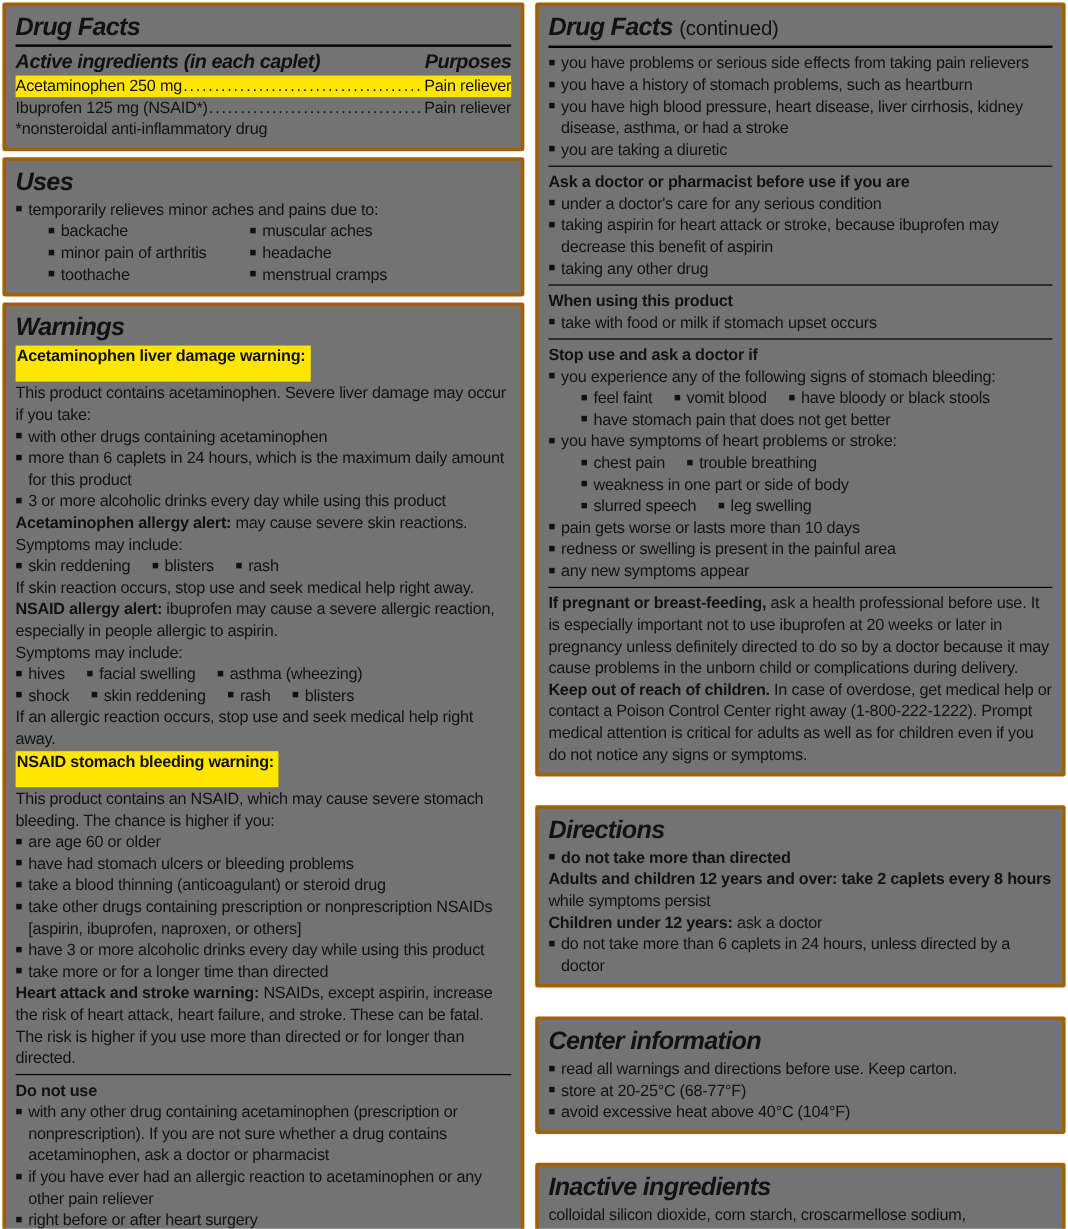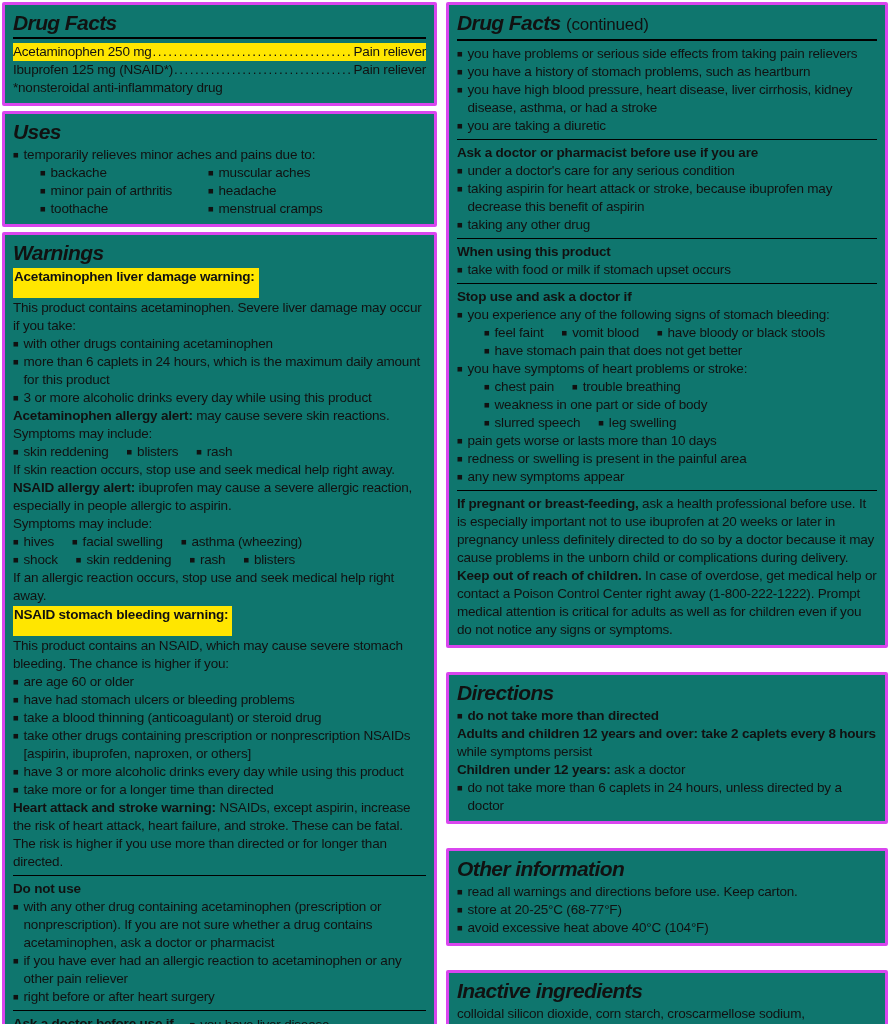--- a/index.html
+++ b/index.html
@@ -3,21 +3,21 @@
 <meta charset="utf-8">
 <style>
   html,body{margin:0;padding:0;background:#fff;}
   body{width:890px;height:1024px;overflow:hidden;
        font-family:"Liberation Sans","DejaVu Sans",sans-serif;
        color:#111;letter-spacing:-0.2px;}
   .sheet{display:flex;gap:9px;padding:2px;box-sizing:border-box;width:890px;height:1024px;}
   .col{display:flex;flex-direction:column;}
   .col-left{width:435px;flex:none;}
   .col-right{flex:1;gap:19px;}
-  .box{border:3px solid #d946ef;background:#0f766e;padding:4px 8px 6px;margin-bottom:5px;border-radius:2px;}
+  .box{border:3px solid #a16207;background:#737373;padding:4px 8px 6px;margin-bottom:5px;border-radius:2px;}
   .box:last-child{margin-bottom:0;}
   .grow{flex:1;}
   .h1{font-size:21px;font-weight:bold;font-style:italic;line-height:25px;margin:1px 0 2px;letter-spacing:-0.6px;}
   .h1 .cont{font-style:normal;font-weight:normal;font-size:17px;letter-spacing:-0.2px;}
   .rule{border-top:2.5px solid #000;margin:1px 0 4px;}
   .divider{border-top:1.5px solid #000;margin:4px 0;}
   .t{font-size:13.5px;line-height:18px;}
   p.t{margin:0;}
   .b{font-weight:bold;}
   .subhead{font-size:13.5px;line-height:18px;font-weight:bold;}
@@ -40,20 +40,24 @@
 </head>
 <body>
 
 <div class="sheet">
 
   <div class="col col-left">
 
     <section class="box">
       <div class="h1">Drug Facts</div>
       <div class="rule"></div>
+      <div class="ai-header">
+        <span class="ai-h">Active ingredients (in each caplet)</span>
+        <span class="ai-h">Purposes</span>
+      </div>
       <div class="ai-row hl" style="background: rgb(255, 230, 0); text-align: center;">
         <span>Acetaminophen 250 mg</span>
         <span class="leader"></span>
         <span>Pain reliever</span>
       </div>
       <div class="ai-row">
         <span>Ibuprofen 125 mg (NSAID*)</span>
         <span class="leader"></span>
         <span>Pain reliever</span>
       </div>
@@ -356,21 +360,21 @@
         </div>
       <p class="t"><span class="b">Adults and children 12 years and over: take 2 caplets every 8 hours</span> <span>while symptoms persist</span></p>
       <p class="t"><span class="b">Children under 12 years:</span> <span>ask a doctor</span></p>
       <div class="bullet-item">
           <span class="sq">■</span>
           <span>do not take more than 6 caplets in 24 hours, unless directed by a doctor</span>
         </div>
     </section>
 
     <section class="box">
-      <div class="h1">Other information</div>
+      <div class="h1">Center information</div>
       <div>
           <div class="bullet-item">
             <span class="sq">■</span>
             <span>read all warnings and directions before use. Keep carton.</span>
           </div>
           <div class="bullet-item">
             <span class="sq">■</span>
             <span>store at 20-25°C (68-77°F)</span>
           </div>
           <div class="bullet-item">

